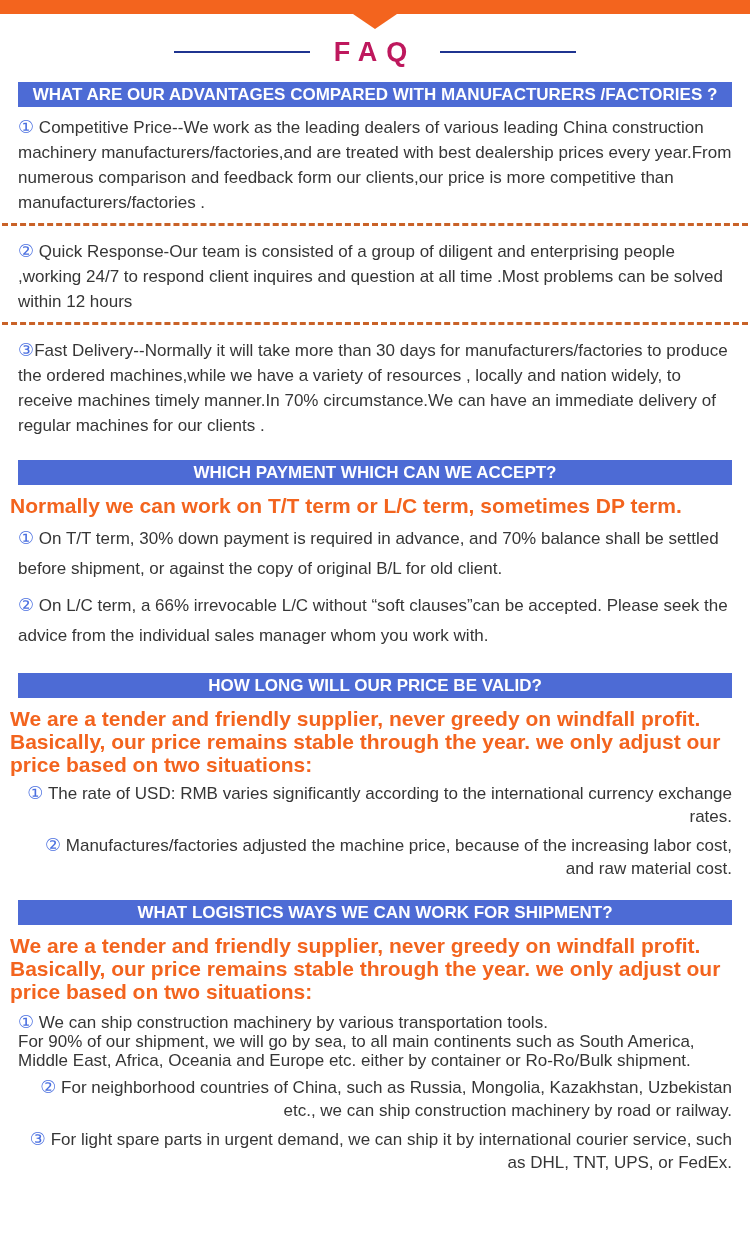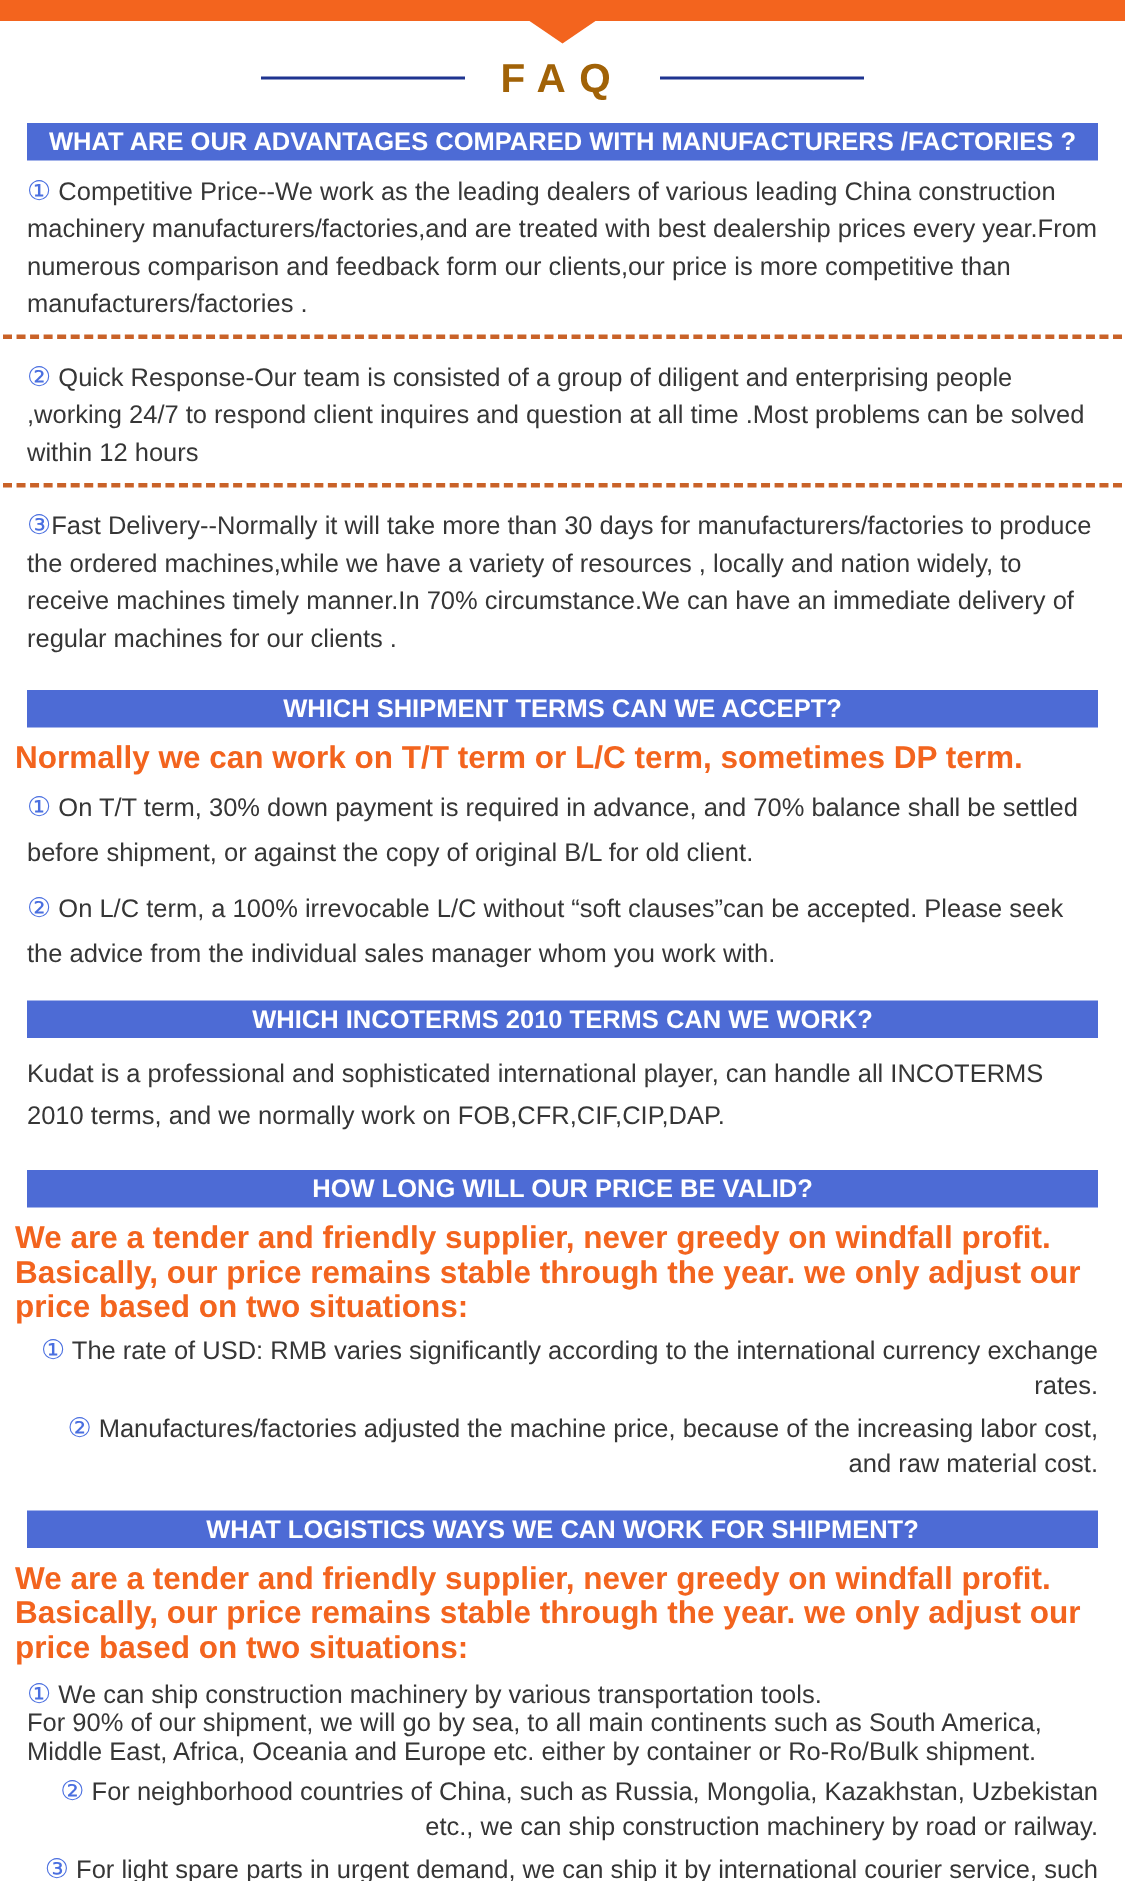--- a/index.html
+++ b/index.html
@@ -6,21 +6,21 @@
   body{width:750px;font-family:"Liberation Sans","DejaVu Sans",sans-serif;}
   .page{position:relative;width:750px;min-height:1254px;background:#fff;box-sizing:border-box;padding-bottom:22px;}
 
   .top-bar{position:relative;height:14px;background:#F3641E;width:100%;}
   .top-triangle{position:absolute;top:14px;left:50%;transform:translateX(-50%);
     width:0;height:0;border-left:22px solid transparent;border-right:22px solid transparent;
     border-top:15px solid #F3641E;}
 
   .faq-title-row{display:flex;align-items:center;justify-content:center;height:48px;padding-top:14px;}
   .title-line{display:inline-block;width:136px;height:2px;background:#1F3490;margin:0 24px;}
-  .faq-title{margin:0;font-size:27px;font-weight:bold;color:#a16207;letter-spacing:9px;text-align:center;}
+  .faq-title{margin:0;font-size:27px;font-weight:bold;color:#be185d;letter-spacing:9px;text-align:center;}
 
   .sec-header{background:#4D6BD5;color:#ffffff;font-weight:bold;font-size:17px;
     padding:3px 8px;margin:20px 18px 0 18px;line-height:19px;text-align:center;}
   .sec-header.first{margin-top:6px;}
   .sec-header.mt22{margin-top:22px;}
   .sec-header.mt16{margin-top:16px;}
 
   .par{font-size:17px;line-height:25px;color:#363636;margin:8px 18px;white-space:pre-line;}
   .par.loose{line-height:30px;margin-top:6px;margin-bottom:4px;}
   .par.mid{line-height:28px;margin-top:10px;}
@@ -51,30 +51,26 @@
   <section>
     <div class="sec-header first">WHAT ARE OUR ADVANTAGES COMPARED WITH MANUFACTURERS /FACTORIES ?</div>
     <p class="par"><span class="marker">①</span><span> Competitive Price--We work as the leading dealers of various leading China construction machinery manufacturers/factories,and are treated with best dealership prices every year.From numerous comparison and feedback form our clients,our price is more competitive than manufacturers/factories .</span></p>
     <div class="dashed-divider"></div>
     <p class="par"><span class="marker">②</span><span> Quick Response-Our team is consisted of a group of diligent and enterprising people ,working 24/7 to respond client inquires and question at all time .Most problems can be solved within 12 hours</span></p>
     <div class="dashed-divider"></div>
     <p class="par"><span class="marker">③</span><span>Fast Delivery--Normally it will take more than 30 days for manufacturers/factories to produce the ordered machines,while we have a variety of resources , locally and nation widely, to receive machines timely manner.In 70% circumstance.We can have an immediate delivery of regular machines for our clients .</span></p>
   </section>
 
   <section>
-    <div class="sec-header mt22">WHICH SHIPMENT TERMS CAN WE ACCEPT?</div>
+    <div class="sec-header mt22">WHICH PAYMENT WHICH CAN WE ACCEPT?</div>
     <p class="lead">Normally we can work on T/T term or L/C term, sometimes DP term.</p>
     <p class="par loose"><span class="marker">①</span><span> On T/T term, 30% down payment is required in advance, and 70% balance shall be settled before shipment, or against the copy of original B/L for old client.</span></p>
-    <p class="par loose"><span class="marker">②</span><span> On L/C term, a 100% irrevocable L/C without “soft clauses”can be accepted. Please seek the advice from the individual sales manager whom you work with.</span></p>
+    <p class="par loose"><span class="marker">②</span><span> On L/C term, a 66% irrevocable L/C without “soft clauses”can be accepted. Please seek the advice from the individual sales manager whom you work with.</span></p>
   </section>
 
-  <section>
-    <div class="sec-header mt16">WHICH INCOTERMS 2010 TERMS CAN WE WORK?</div>
-    <p class="par mid"><span>Kudat is a professional and sophisticated international player, can handle all INCOTERMS 2010 terms, and we normally work on FOB,CFR,CIF,CIP,DAP.</span></p>
-  </section>
 
   <section>
     <div class="sec-header mt22">HOW LONG WILL OUR PRICE BE VALID?</div>
     <p class="lead">We are a tender and friendly supplier, never greedy on windfall profit. Basically, our price remains stable through the year. we only adjust our price based on two situations:</p>
     <p class="par tight"><span class="marker">①</span><span> The rate of USD: RMB varies significantly according to the international currency exchange rates.</span></p>
     <p class="par tight"><span class="marker">②</span><span> Manufactures/factories adjusted the machine price, because of the increasing labor cost, and raw material cost.</span></p>
   </section>
 
   <section>
     <div class="sec-header">WHAT LOGISTICS WAYS WE CAN WORK FOR SHIPMENT?</div>

